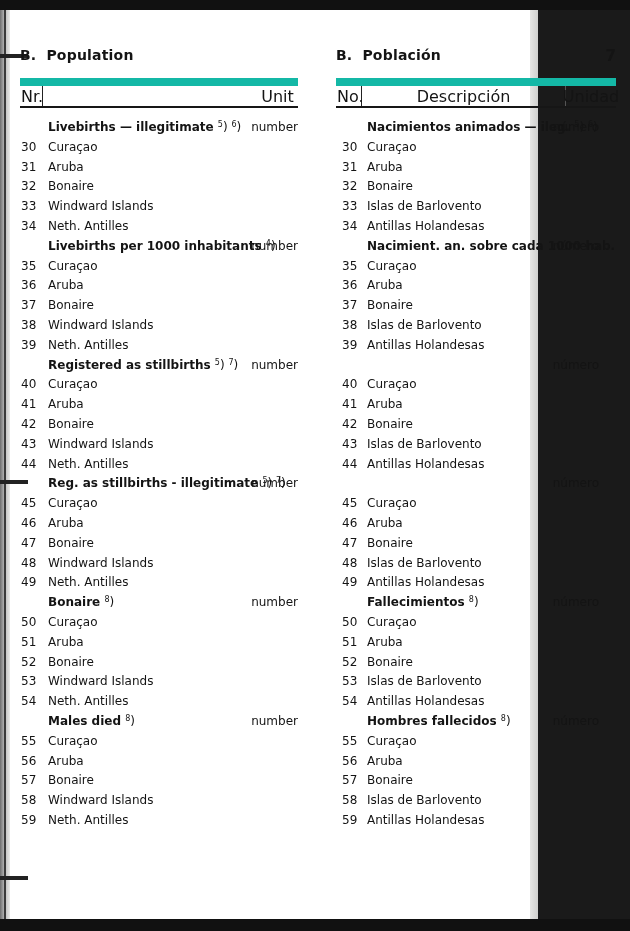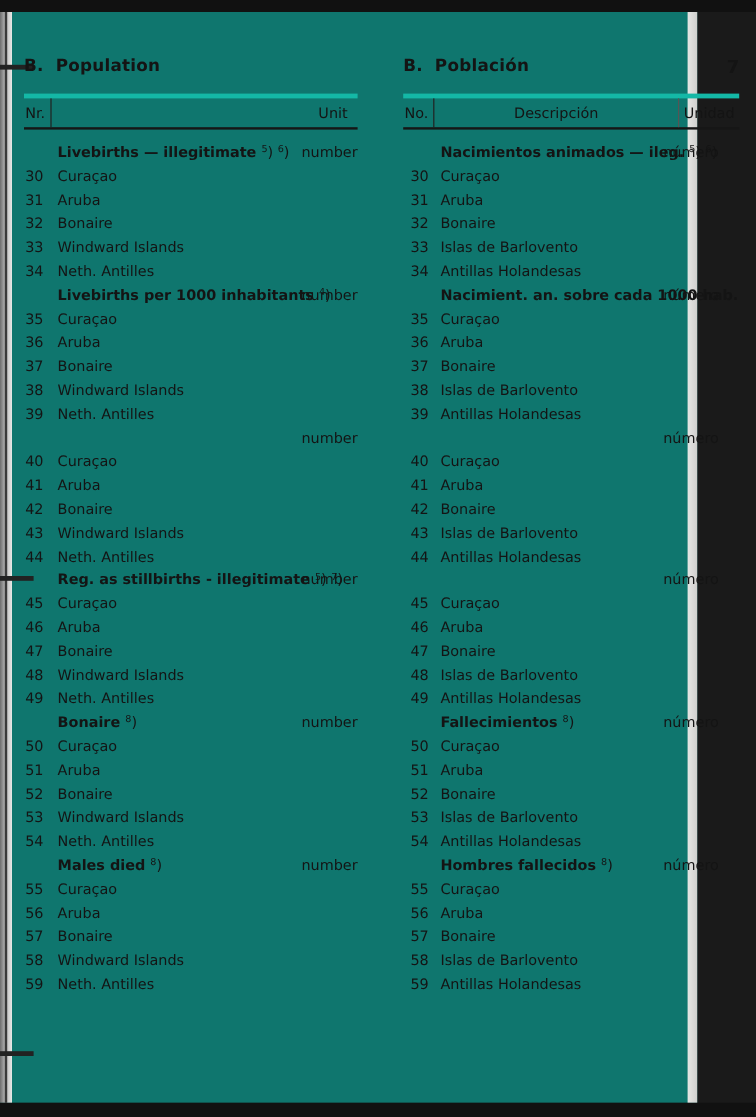--- a/index.html
+++ b/index.html
@@ -4,22 +4,22 @@
   <style>
     html, body { margin: 0; padding: 0; }
     body {
       width: 630px; height: 931px; overflow: hidden;
       background: #1a1a1a;
       font-family: "DejaVu Sans", sans-serif;
       color: #141414;
       position: relative;
     }
     .page {
-      position: absolute; left: 0; top: 10px; width: 581px; height: 909px;
-      background: #0f766e;
+      position: absolute; left: 0; top: 10px; width: 538px; height: 909px;
+      background: #ffffff;
     }
     .page-shadow-right {
       position: absolute; right: 0; top: 0; width: 8px; height: 100%;
       background: linear-gradient(to right, #e6e6e4, #cfcfcd);
     }
     .spine {
       position: absolute; left: 0; top: 0; width: 10px; height: 100%;
       background: linear-gradient(to right, #6d6d6d, #b9b9b9 45%, #e9e9e7);
     }
     .spine-line {
@@ -42,23 +42,23 @@
       position: absolute; top: 37px; left: 0;
       font-weight: bold; font-size: 14px; letter-spacing: 0.2px;
     }
     .section-title .letter { margin-right: 10px; }
     .page-number {
       position: absolute; top: 37px; right: 0;
       font-weight: bold; font-size: 15px;
     }
     .thead {
       position: absolute; top: 68px; left: 0; width: 100%; height: 30px;
-      border-top: 4px solid #14b8a6; border-bottom: 2px solid #161616;
+      border-top: 8px solid #14b8a6; border-bottom: 2px solid #161616;
       box-sizing: border-box;
-      font-size: 12px;
+      font-size: 16px;
     }
     .th {
       position: absolute; top: 0; height: 100%;
       display: flex; align-items: center; justify-content: center;
       box-sizing: border-box;
     }
     .th-nr { left: 0; width: 23px; border-right: 1.5px solid #222; justify-content: flex-start; padding-left: 1px; }
     .th-desc { left: 23px; width: 214px; border-right: 1px solid #555; }
     .th-unit { left: 237px; right: 0; }
     .col-right .th-nr { width: 26px; }
@@ -142,20 +142,21 @@
         </div>
         <div class="row">
           <span class="nr">38</span>
           <span class="label">Windward Islands</span>
         </div>
         <div class="row">
           <span class="nr">39</span>
           <span class="label">Neth. Antilles</span>
         </div>
         <div class="row heading">
+          <span class="label"><span>Registered as stillbirths</span> <span style="font-weight: normal;"><sup>5</sup>) <sup>7</sup>) </span></span>
           <span class="unit">number</span>
         </div>
         <div class="row">
           <span class="nr">40</span>
           <span class="label">Curaçao</span>
         </div>
         <div class="row">
           <span class="nr">41</span>
           <span class="label">Aruba</span>
         </div>

